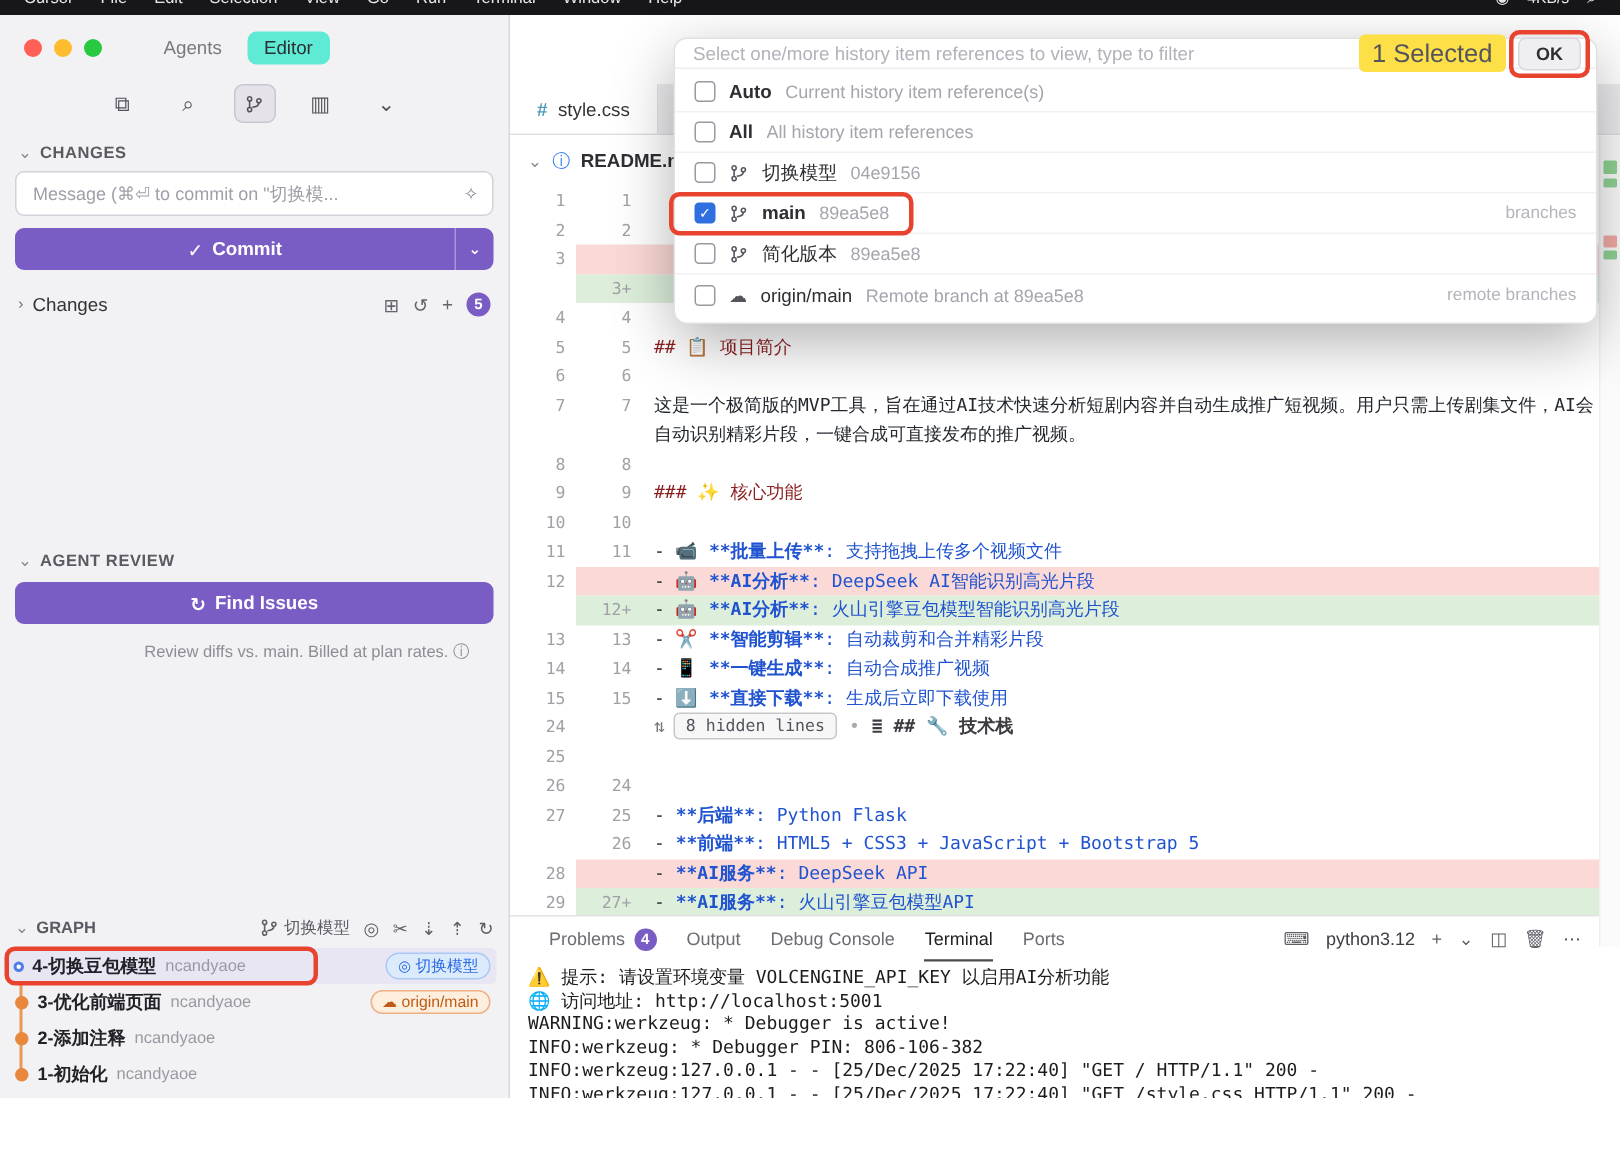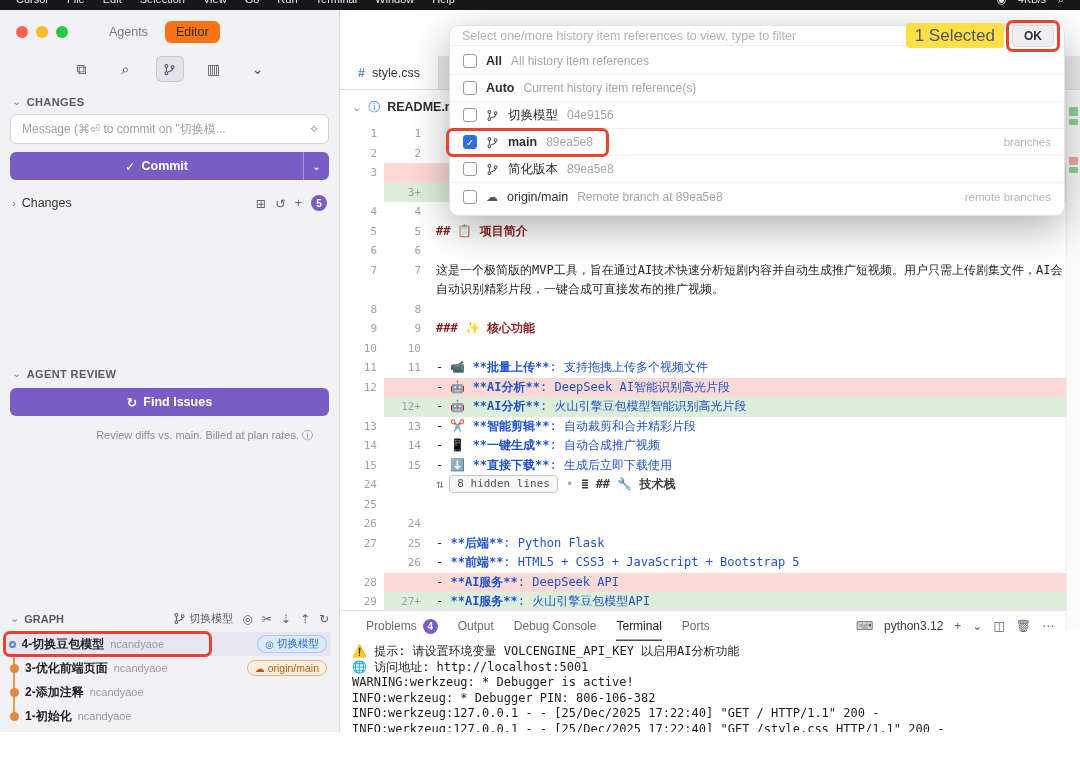--- a/index.html
+++ b/index.html
@@ -20,21 +20,21 @@
   
   .app{display:flex;height:722px}
 
   
   .sidebar{width:340px;flex:none;background:#f2f1f4;border-right:1px solid #d9d8dd;display:flex;flex-direction:column;position:relative}
   .titlebar{height:44px;display:flex;align-items:center;padding:0 16px}
   .traffic{display:flex;gap:8px}
   .light{width:12px;height:12px;border-radius:50%}
   .tl-tabs{margin-left:30px;display:flex;gap:6px;font-size:12.5px;color:#7b7980}
   .tl-tab{padding:4px 11px;border-radius:6px}
-  .tl-tab.active{background:#f97316;color:#2e2e33}
+  .tl-tab.active{background:#5eead4;color:#2e2e33}
 
   .scm-toolbar{display:flex;justify-content:center;align-items:center;gap:16px;padding:2px 0 8px;color:#55535c}
   .scm-tool{width:28px;height:26px;display:flex;align-items:center;justify-content:center;font-size:14px;border-radius:6px}
   .scm-tool.active{background:#e5e3e9;box-shadow:inset 0 0 0 1px #c8c6cf}
 
   .section-header{display:flex;align-items:center;gap:5px;font-size:11px;font-weight:700;color:#5b5962;
                   letter-spacing:.4px;padding:5px 12px 4px}
   .sec-chev{font-size:11px;font-weight:400;color:#8a8890}
 
   .msg-input{margin:2px 10px 8px;height:30px;background:#fff;border:1px solid #d4d2d9;border-radius:6px;
@@ -91,21 +91,21 @@
                font-weight:700;color:#2e2e33}
   .fh-chev{color:#8a8890;font-weight:400;font-size:11px}
   .info-ic{color:#3b82f6;font-weight:400;font-size:12px}
 
   .diff{flex:1;font-family:"DejaVu Sans Mono","Liberation Mono",monospace;font-size:12px;overflow:hidden;padding-right:14px}
   .drow{display:flex;line-height:19.5px;min-height:19.5px}
   .g1,.g2{width:44px;flex:none;text-align:right;padding-right:7px;color:#a2a1a8;font-size:11px}
   .dcontent{flex:1;padding-left:8px;white-space:pre-wrap;color:#24292f;min-width:0}
   .drow.del .g2,.drow.del .dcontent{background:var(--del-bg)}
   .drow.add .g2,.drow.add .dcontent{background:var(--add-bg)}
-  .seg-h{color:#8a1f1f;font-weight:700}
+  .seg-h{color:#8a1f1f;font-weight:400}
   .seg-p{color:#24292f}
   .seg-b{color:#2053cf}
   .seg-bb{color:#2053cf;font-weight:700}
   .w-exp{color:#77757e;margin-right:6px}
   .hidden-pill{display:inline-block;border:1px solid #c7c6cc;background:#f7f7f8;border-radius:4px;
                padding:0 7px;font-size:11px;color:#55535c;line-height:16px;vertical-align:1px}
   .w-sep{color:#aaa;margin:0 8px}
   .w-sfx{color:#3c3b41;font-weight:700}
 
   .minimap{position:absolute;right:0;top:81px;width:14px;height:540px;background:#fbfbfc;border-left:1px solid #efeff1}
@@ -518,27 +518,27 @@
     <input class="qp-input" placeholder="Select one/more history item references to view, type to filter" style="">
     <span class="qp-selected">1 Selected</span>
     <span class="okwrap">
       <button class="qp-ok">OK</button>
       <span class="red-box ok-ann"></span>
     </span>
   </div>
   <div class="qp-list">
       <div class="qp-item">
         <span class="qp-check"></span>
+        <span class="qp-label bold">Auto</span>
+        <span class="qp-desc">Current history item reference(s)</span>
+      </div>
+      <div class="qp-item">
+        <span class="qp-check"></span>
         <span class="qp-label bold">All</span>
         <span class="qp-desc">All history item references</span>
-      </div>
-      <div class="qp-item">
-        <span class="qp-check"></span>
-        <span class="qp-label bold">Auto</span>
-        <span class="qp-desc">Current history item reference(s)</span>
       </div>
       <div class="qp-item">
         <span class="qp-check"></span>
         <span class="qp-icon">
           <svg width="13" height="13" viewBox="0 0 16 16" fill="none" stroke="currentColor" stroke-width="1.3">
             <circle cx="4.2" cy="3.6" r="1.7"></circle>
             <circle cx="4.2" cy="12.4" r="1.7"></circle>
             <circle cx="11.8" cy="5.2" r="1.7"></circle>
             <path d="M4.2 5.3v5.4M11.8 6.9c-.2 2.6-3.1 3.4-5.4 3.6"></path>
           </svg>

